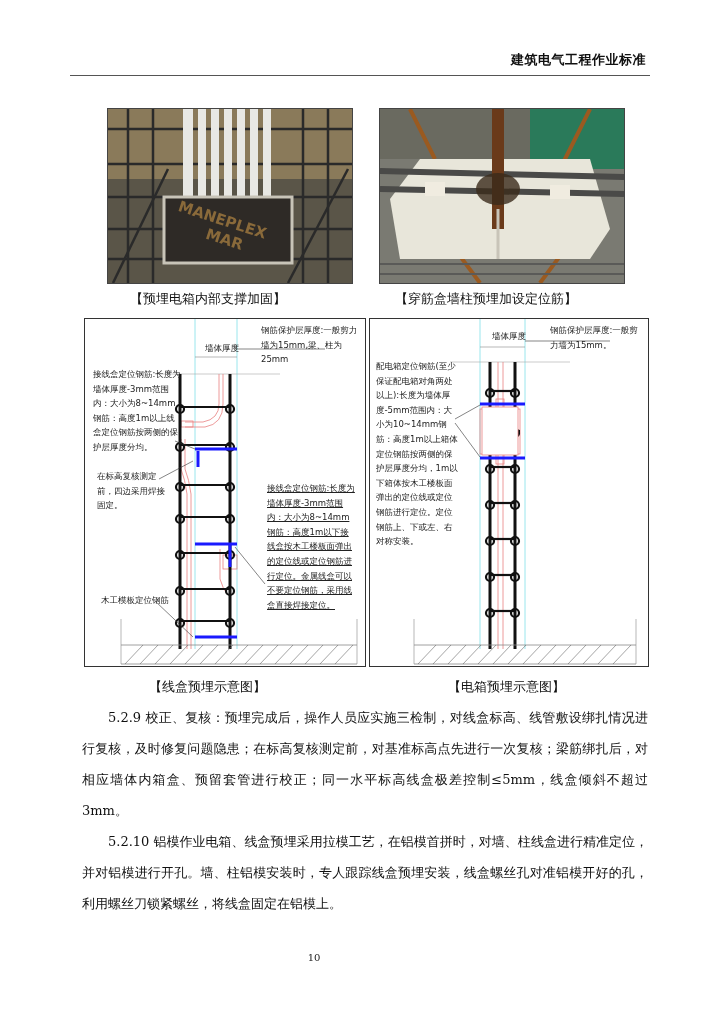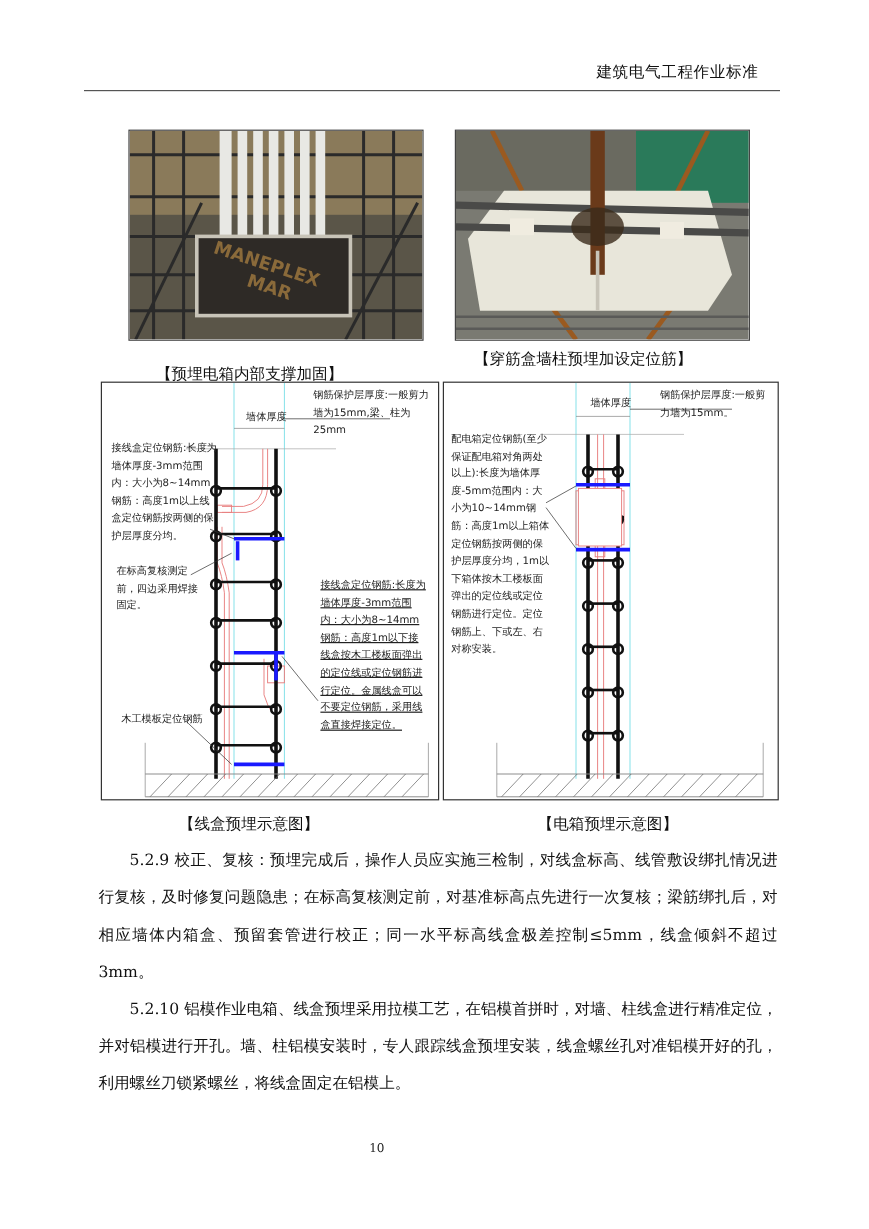--- a/index.html
+++ b/index.html
@@ -1,19 +1,19 @@
 <!DOCTYPE html>
 <html><head>
 <meta charset="utf-8">
 <style>
   html, body { margin: 0; padding: 0; background: #ffffff; }
   body { width: 724px; height: 1024px; position: relative; overflow: hidden;
          font-family: "DejaVu Serif", "Liberation Serif", serif; color: #1a1a1a; }
-  .header-title { position: absolute; right: 92px; top: 51px; font-family: "DejaVu Sans", sans-serif;
-                  font-weight: normal; font-size: 13px; letter-spacing: 0.5px; color: #111; }
+  .header-title { position: absolute; right: 78px; top: 51px; font-family: "DejaVu Sans", sans-serif;
+                  font-weight: bold; font-size: 13px; letter-spacing: 0.5px; color: #111; }
   .header-rule { position: absolute; left: 70px; top: 75px; width: 580px; height: 0; border-top: 1.5px solid #555; }
 
   .photo { position: absolute; border: 1px solid #444; overflow: hidden; }
   .photo svg { display: block; }
   .caption { position: absolute; font-size: 13px; color: #111; white-space: nowrap; }
 
   .diagram { position: absolute; border: 1.5px solid #333; background: #fff; overflow: hidden; }
   .diagram svg { position: absolute; left: 0; top: 0; }
   .note { position: absolute; font-size: 8.5px; line-height: 14.6px; color: #222; font-family: "DejaVu Sans", sans-serif; }
 
@@ -53,21 +53,21 @@
         <rect x="116" y="0" width="8" height="88"></rect>
       <rect x="129" y="0" width="8" height="88"></rect>
         <rect x="142" y="0" width="8" height="88"></rect>
       <rect x="155" y="0" width="8" height="88"></rect>
     </g>
     <rect x="56" y="88" width="128" height="66" fill="#2e2a26" stroke="#c8c4b8" stroke-width="3"></rect>
     <text x="65" y="112" font-size="15" fill="#8a6a3a" font-family="DejaVu Sans, sans-serif" font-weight="bold" transform="rotate(18 100 120)">MANEPLEX</text>
     <text x="95" y="140" font-size="15" fill="#8a6a3a" font-family="DejaVu Sans, sans-serif" font-weight="bold" transform="rotate(18 130 140)">MAR</text>
   </svg>
 </div>
-<div class="caption" style="left:130px; top:290px;margin-top:13px;">【预埋电箱内部支撑加固】</div>
+<div class="caption" style="left:130px; top:290px;">【预埋电箱内部支撑加固】</div>
 
 <div class="photo" style="left:379px; top:108px; width:244px; height:174px;">
   <svg width="244" height="174" viewBox="0 0 244 174">
     <rect width="244" height="174" fill="#7a7a72"></rect>
     <rect x="150" y="0" width="94" height="60" fill="#2a7a5a"></rect>
     <rect x="0" y="0" width="150" height="50" fill="#6a6a60"></rect>
     <g stroke="#9a5a20" stroke-width="4">
       <line x1="30" y1="0" x2="55" y2="50"></line>
         <line x1="210" y1="0" x2="180" y2="60"></line>
       <line x1="60" y1="120" x2="100" y2="174"></line>

